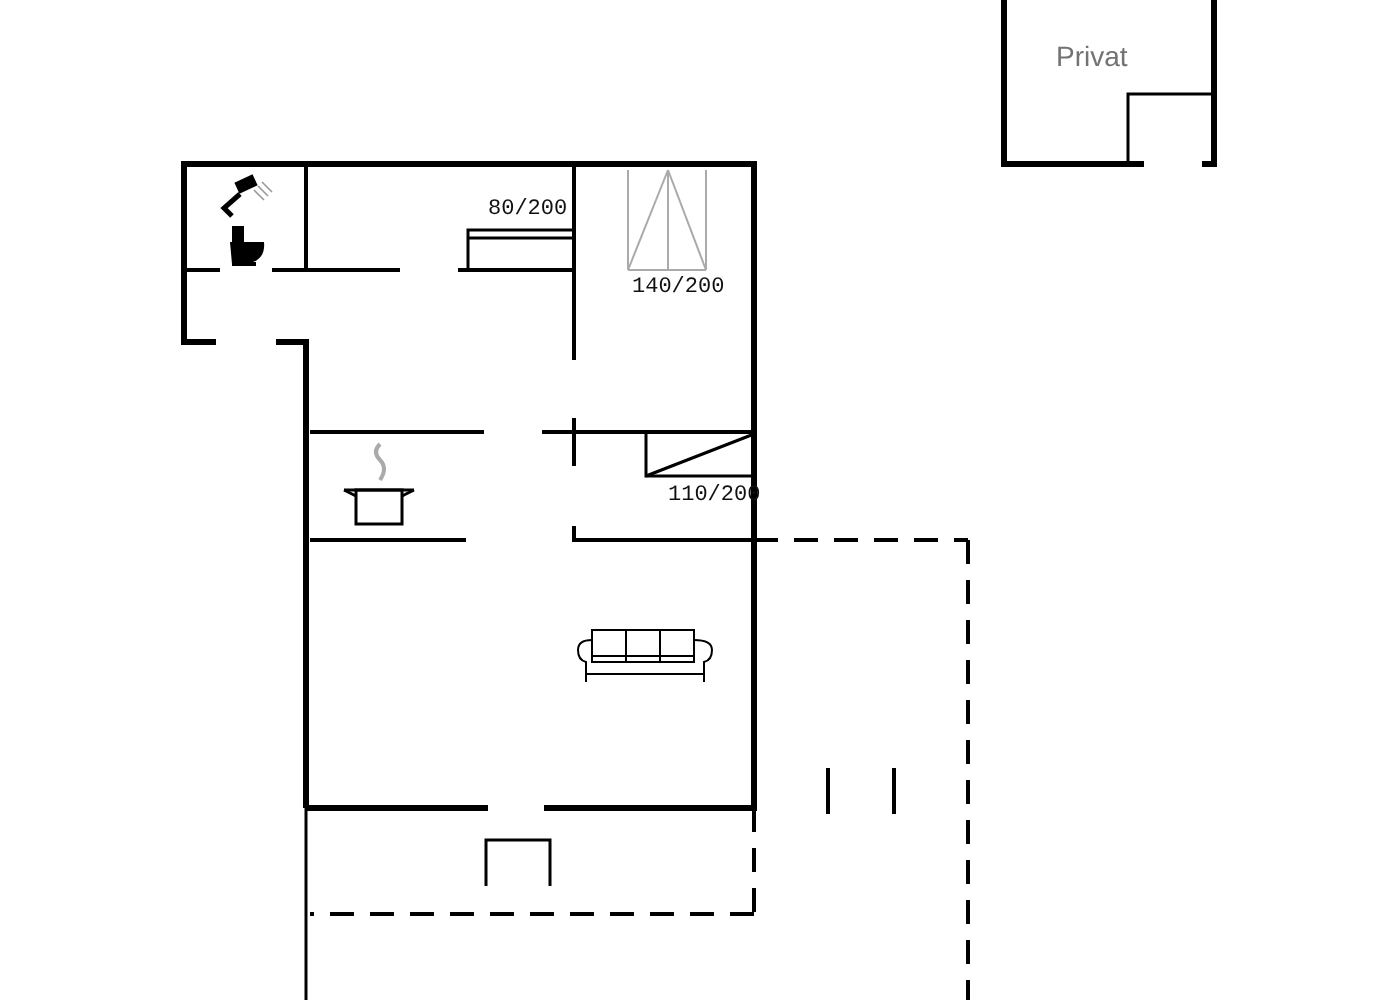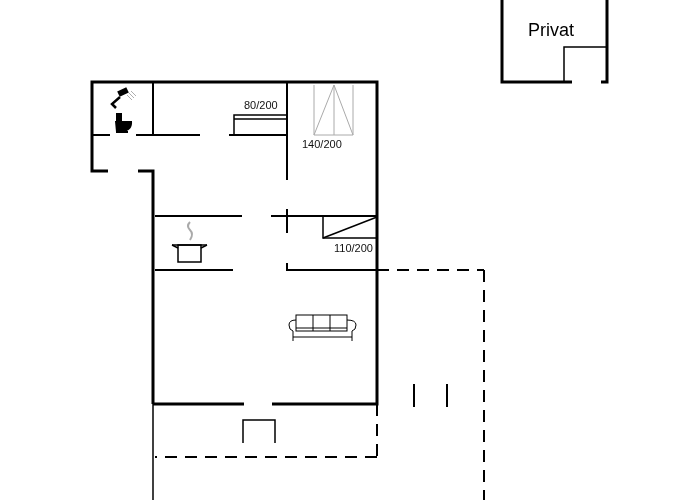--- a/index.html
+++ b/index.html
@@ -1,19 +1,19 @@
 <!DOCTYPE html>
 <html><head>
   <meta charset="utf-8">
   <style>
     html, body { margin: 0; padding: 0; background: #ffffff; }
     body { width: 700px; height: 500px; overflow: hidden; position: relative; font-family: "Liberation Sans", sans-serif; }
     svg { position: absolute; left: 0; top: 0; }
-    .label { position: absolute; font-size: 11px; color: #111; white-space: nowrap; font-family: Liberation Sans, sans-serif; padding-left: 10px; }
-    .room-label { position: absolute; font-size: 18px; color: #000000; font-family: "Liberation Sans", sans-serif; }
+    .label { position: absolute; font-size: 11px; color: #111; white-space: nowrap; font-family: Liberation Mono, monospace; padding-left: 10px; }
+    .room-label { position: absolute; font-size: 14px; color: #737373; font-family: "Liberation Sans", sans-serif; }
   </style>
 </head>
 <body>
 
 <svg width="700" height="500" viewBox="0 0 700 500">
 
   <g stroke="#000" stroke-width="3" fill="none">
     <polyline points="108,171 92,171 92,82 377,82 377,404 272,404"></polyline>
     <line x1="244" y1="404" x2="153" y2="404"></line>
     <polyline points="153,404 153,171 138,171"></polyline>
@@ -106,15 +106,15 @@
   <g stroke="#000" stroke-width="3" fill="none">
     <polyline points="502,0 502,82 572,82"></polyline>
     <polyline points="607,0 607,82 601,82"></polyline>
   </g>
   <g stroke="#000" stroke-width="1.5" fill="none">
     <polyline points="564,82 564,47 607,47"></polyline>
   </g>
 </svg>
 
 <div class="label" style="left:234px; top:99px;">80/200</div>
-<div class="label" style="left:292px; top:138px;">140/200</div>
+<div class="label" style="left:306px; top:138px;">140/200</div>
 <div class="label" style="left:324px; top:242px;">110/200</div>
 <div class="room-label" style="left:528px; top:20px;">Privat</div>
 
 </body></html>

